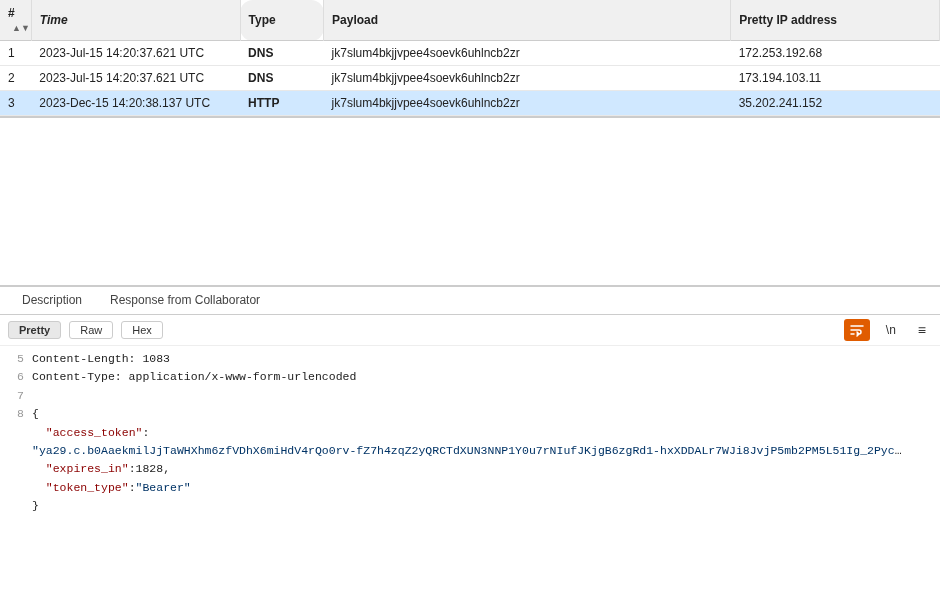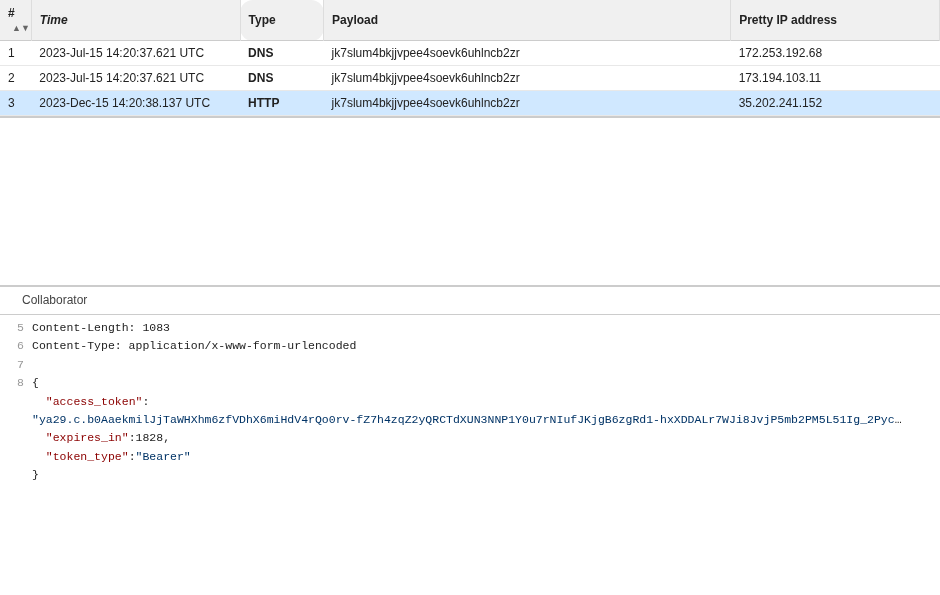--- a/index.html
+++ b/index.html
@@ -275,23 +275,37 @@
           <td>35.202.241.152</td>
         </tr>
       </tbody>
   </table>
 </div>
 
 <div class="empty-area"></div>
 
 <div class="bottom-panel">
   <div class="tab-bar" id="tab-bar">
-  <div class="tab">Collaborator</div>
+  <div class="tab">Description</div>
+      <div class="tab">Response from Collaborator</div>
     </div>
 
+  <div class="toolbar-row" id="toolbar-row">
+  <button class="toolbar-btn active">Pretty</button>
+      <button class="toolbar-btn">Raw</button>
+      <button class="toolbar-btn">Hex</button>
+      <div class="toolbar-spacer"></div>
+      <button class="toolbar-icon-btn">
+        <svg width="14" height="14" viewBox="0 0 14 14" fill="none" xmlns="http://www.w3.org/2000/svg">
+          <path d="M1 3h12M1 7h8a2 2 0 0 1 0 4H7m2 0l-2-2m2 2l-2 2M1 11h3" stroke="white" stroke-width="1.5" stroke-linecap="round"></path>
+        </svg>
+      </button>
+      <button class="toolbar-text-btn">\n</button>
+      <button class="toolbar-menu-btn">≡</button>
+    </div>
 
   <div class="content-area" id="content-area">
   <div class="code-line"><span class="line-num">5</span><span class="code-content"><span class="normal-color">Content-Length: 1083</span></span></div>
       <div class="code-line"><span class="line-num">6</span><span class="code-content"><span class="normal-color">Content-Type: application/x-www-form-urlencoded</span></span></div>
       <div class="code-line"><span class="line-num">7</span><span class="code-content"></span></div>
       <div class="code-line"><span class="line-num">8</span><span class="code-content"><span class="normal-color">{</span></span></div>
       <div class="code-line"><span class="line-num"></span><span class="code-content">  <span class="key-color">"access_token"</span><span class="normal-color">:</span></span></div>
       <div class="code-line"><span class="line-num"></span><span class="code-content truncated"><span class="string-color">    "ya29.c.b0AaekmilJjTaWHXhm6zfVDhX6miHdV4rQo0rv-fZ7h4zqZ2yQRCTdXUN3NNP1Y0u7rNIufJKjgB6zgRd1-hxXDDALr7WJi8JvjP5mb2PM5L51Ig_2PycBuxp94ZSOTqBVpy74Ku9qjNRwBOeXxEO8Phs5wRS7s6gVQJam7cZn2avOUqnevfotcpW490yBzycbqmxiR-7RhwFFbF1XZ15o9w3j7Z33b-tfF6sqwzc1Bt4SOixdOop3heJMw7koct98j12Zovti5ehpiaBSsM2iy66OmMrvuRepvYbY32rSUci7e_ok4upfbISO6w69xzqOhk2V7ZZafmiQQBp893RYskb-bbXOOw2R0ix3yvQuyikzMzW17ruWex7tmlJBWbOo6ZmO8mtxhUkcJzl8jbresI0F7RnSSsybZ64hvvo7y72xfv-R7vx9X4weQMtIdS54688f2Mmog_xmvB-daXX254"</span></span></div>
       <div class="code-line"><span class="line-num"></span><span class="code-content">  <span class="key-color">"expires_in"</span><span class="normal-color">:1828,</span></span></div>
       <div class="code-line"><span class="line-num"></span><span class="code-content">  <span class="key-color">"token_type"</span><span class="normal-color">:</span><span class="string-color">"Bearer"</span></span></div>

